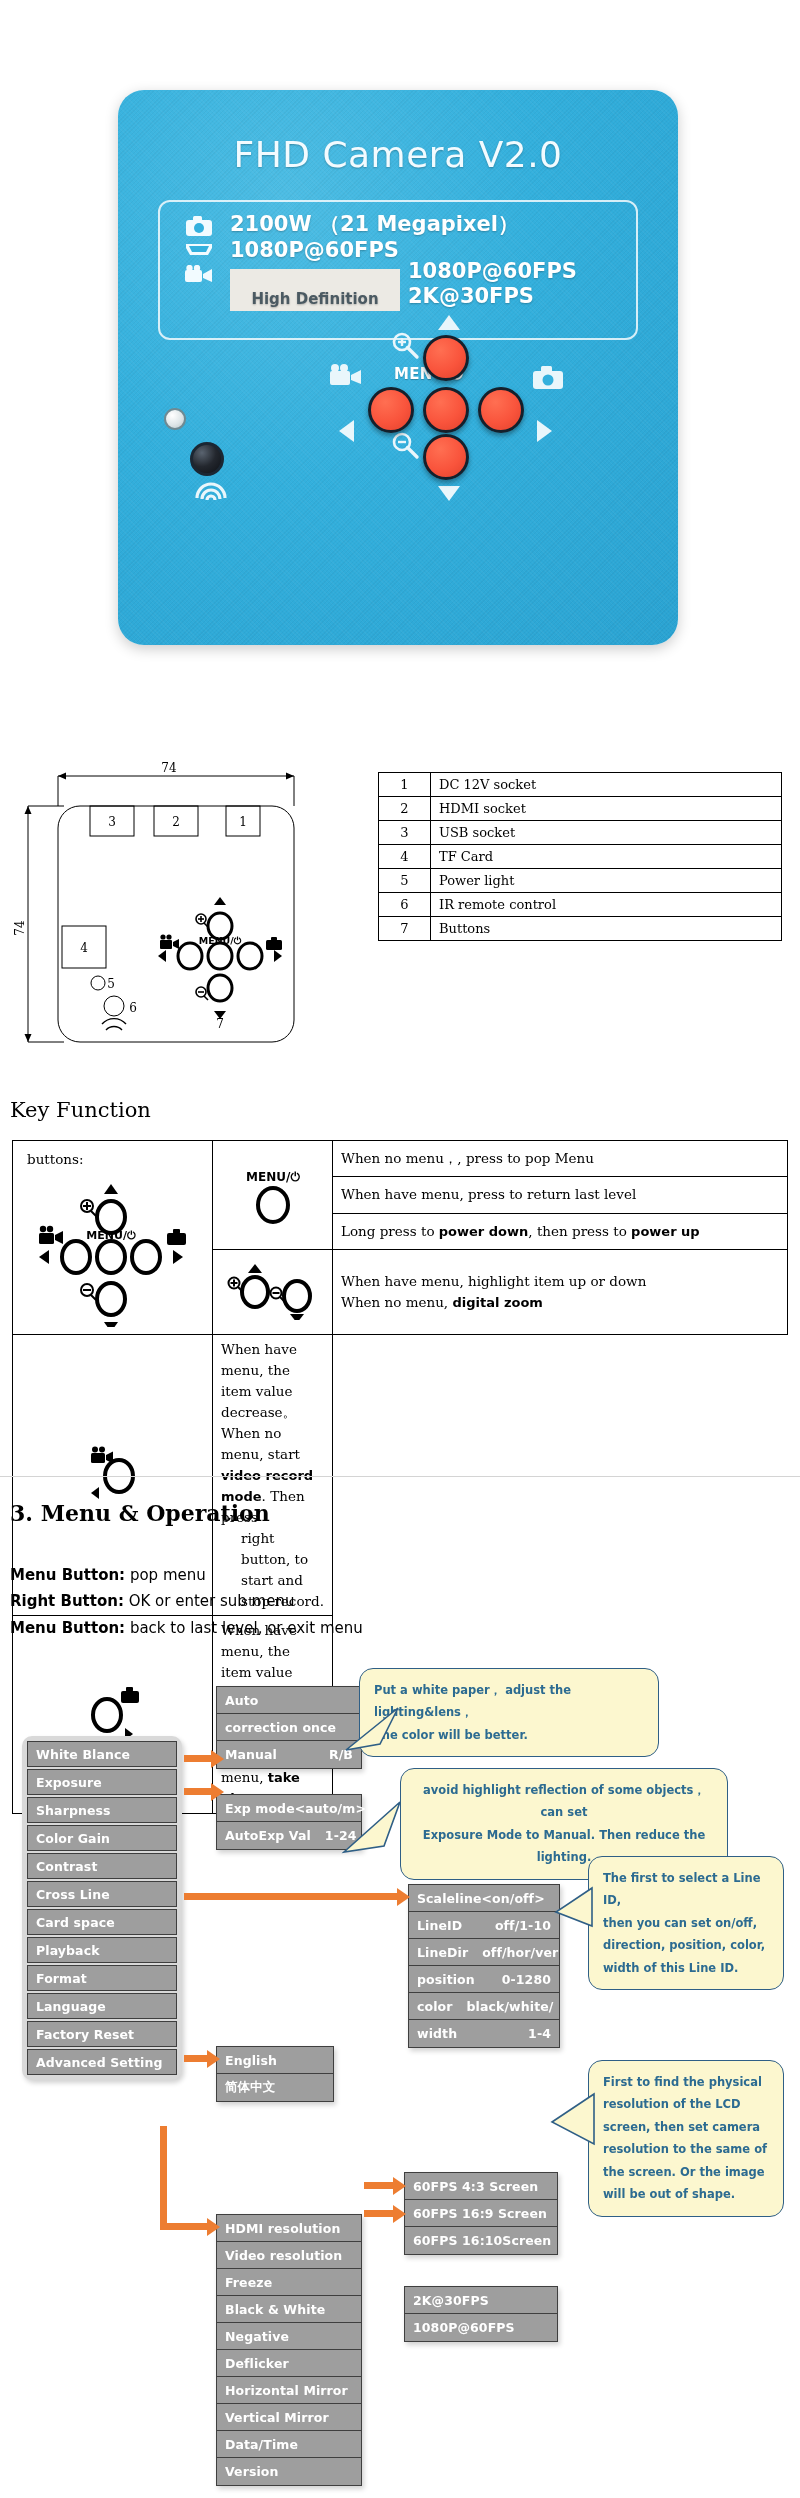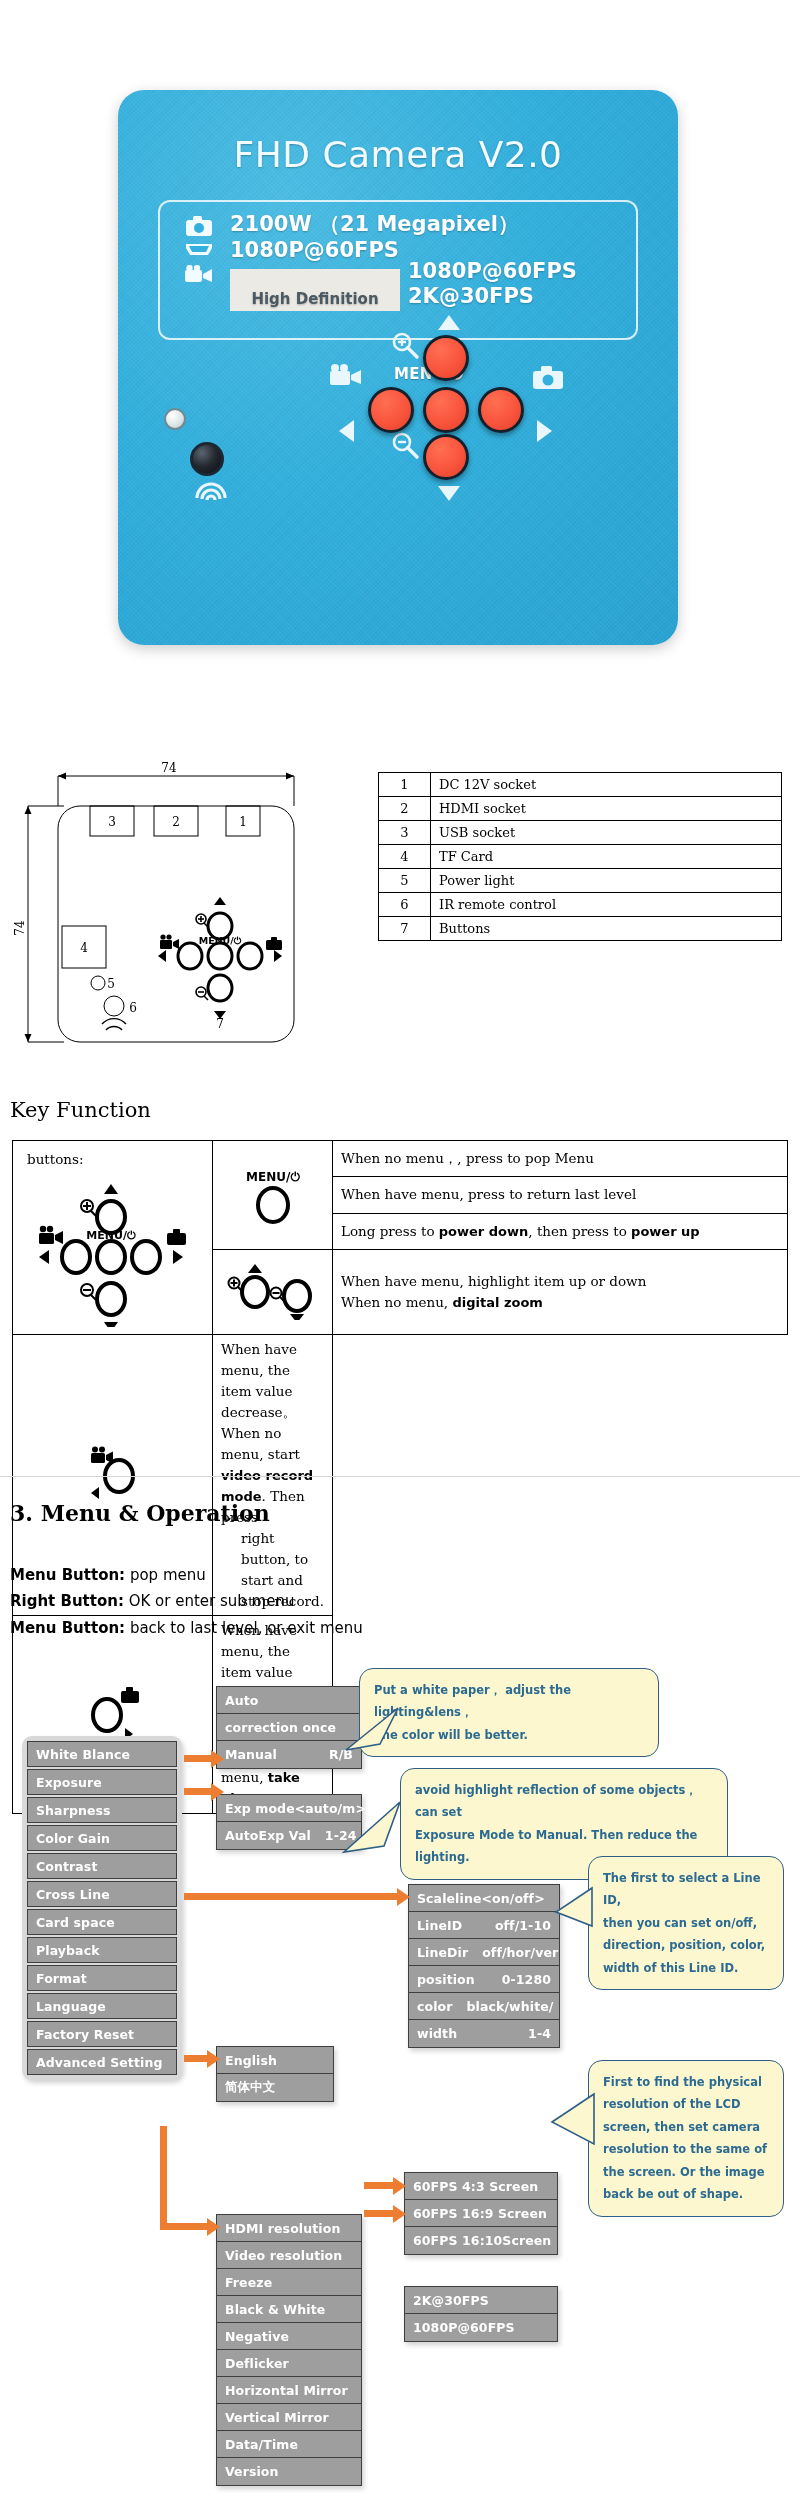--- a/index.html
+++ b/index.html
@@ -621,37 +621,37 @@
     </div>
     <div class="arrow" style="left:364px; top:550px; width:42px;">
       <div class="shaft" style="width:29px;"></div>
         <div class="head" style="left:29px;"></div>
     </div>
 
     <div class="bubble" style="left:359px; top:8px; width:300px;">
       <div>Put a white paper，  adjust the lighting&amp;lens，</div>
       <div>The color will be better.</div>
     </div>
-    <div class="bubble" style="left:400px; top:108px; width:328px;">
+    <div class="bubble" style="left:400px; top:108px; width:328px;text-align:center;">
       <div>avoid highlight reflection of some objects，  can set</div>
       <div>Exposure Mode to Manual. Then reduce the lighting.</div>
     </div>
     <div class="bubble" style="left:588px; top:196px; width:196px;">
       <div>The first to select a Line ID,</div>
       <div>then you can set on/off,</div>
       <div>direction, position, color,</div>
       <div>width of this Line ID.</div>
     </div>
     <div class="bubble" style="left:588px; top:400px; width:196px;">
       <div>First to find the physical</div>
       <div>resolution of the LCD</div>
       <div>screen, then set camera</div>
       <div>resolution to the same of</div>
       <div>the screen. Or the image</div>
-      <div>back be out of shape.</div>
+      <div>will be out of shape.</div>
     </div>
 
     <svg style="position:absolute; left:340px; top:40px;" width="70" height="70" viewBox="0 0 70 70">
       <path d="M58 8 L6 50 L40 44 Z" fill="#fcf7cf" stroke="#2f5f86" stroke-width="1.6"></path>
     </svg>
     <svg style="position:absolute; left:338px; top:130px;" width="70" height="80" viewBox="0 0 70 80">
       <path d="M62 12 L6 62 L46 56 Z" fill="#fcf7cf" stroke="#2f5f86" stroke-width="1.6"></path>
     </svg>
     <svg style="position:absolute; left:552px; top:222px;" width="50" height="60" viewBox="0 0 50 60">
       <path d="M40 6 L4 30 L40 44 Z" fill="#fcf7cf" stroke="#2f5f86" stroke-width="1.6"></path>

